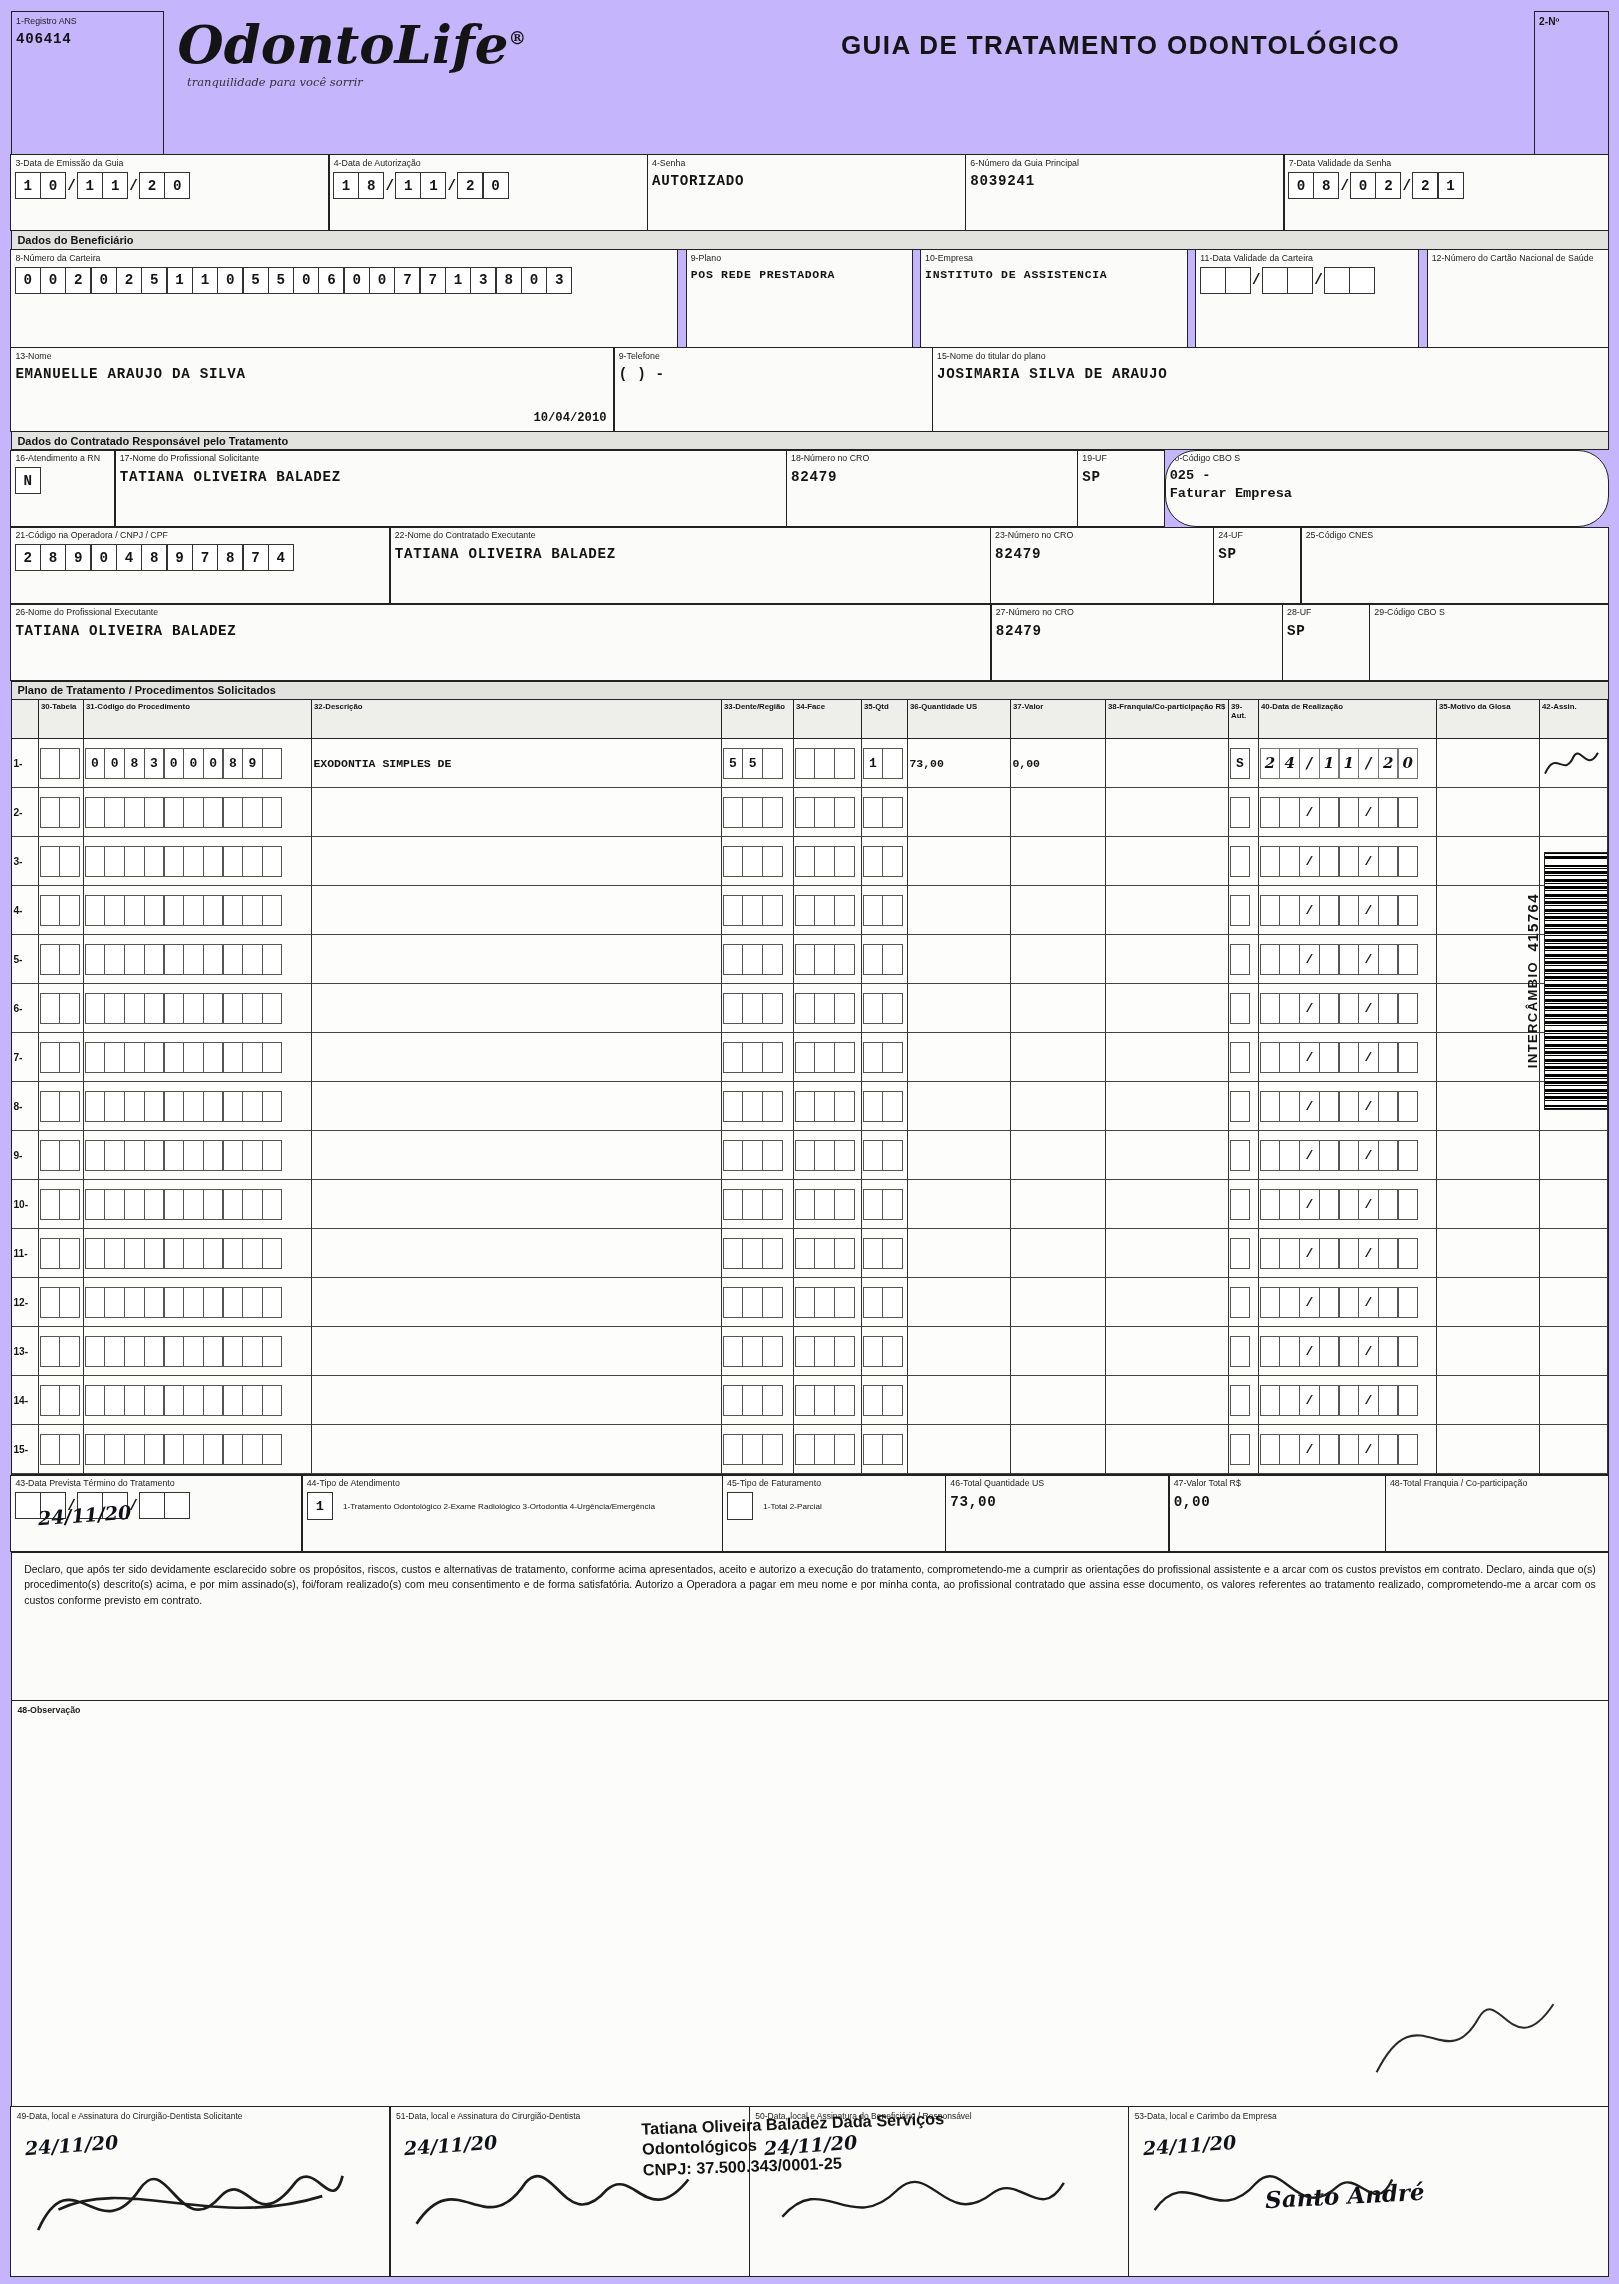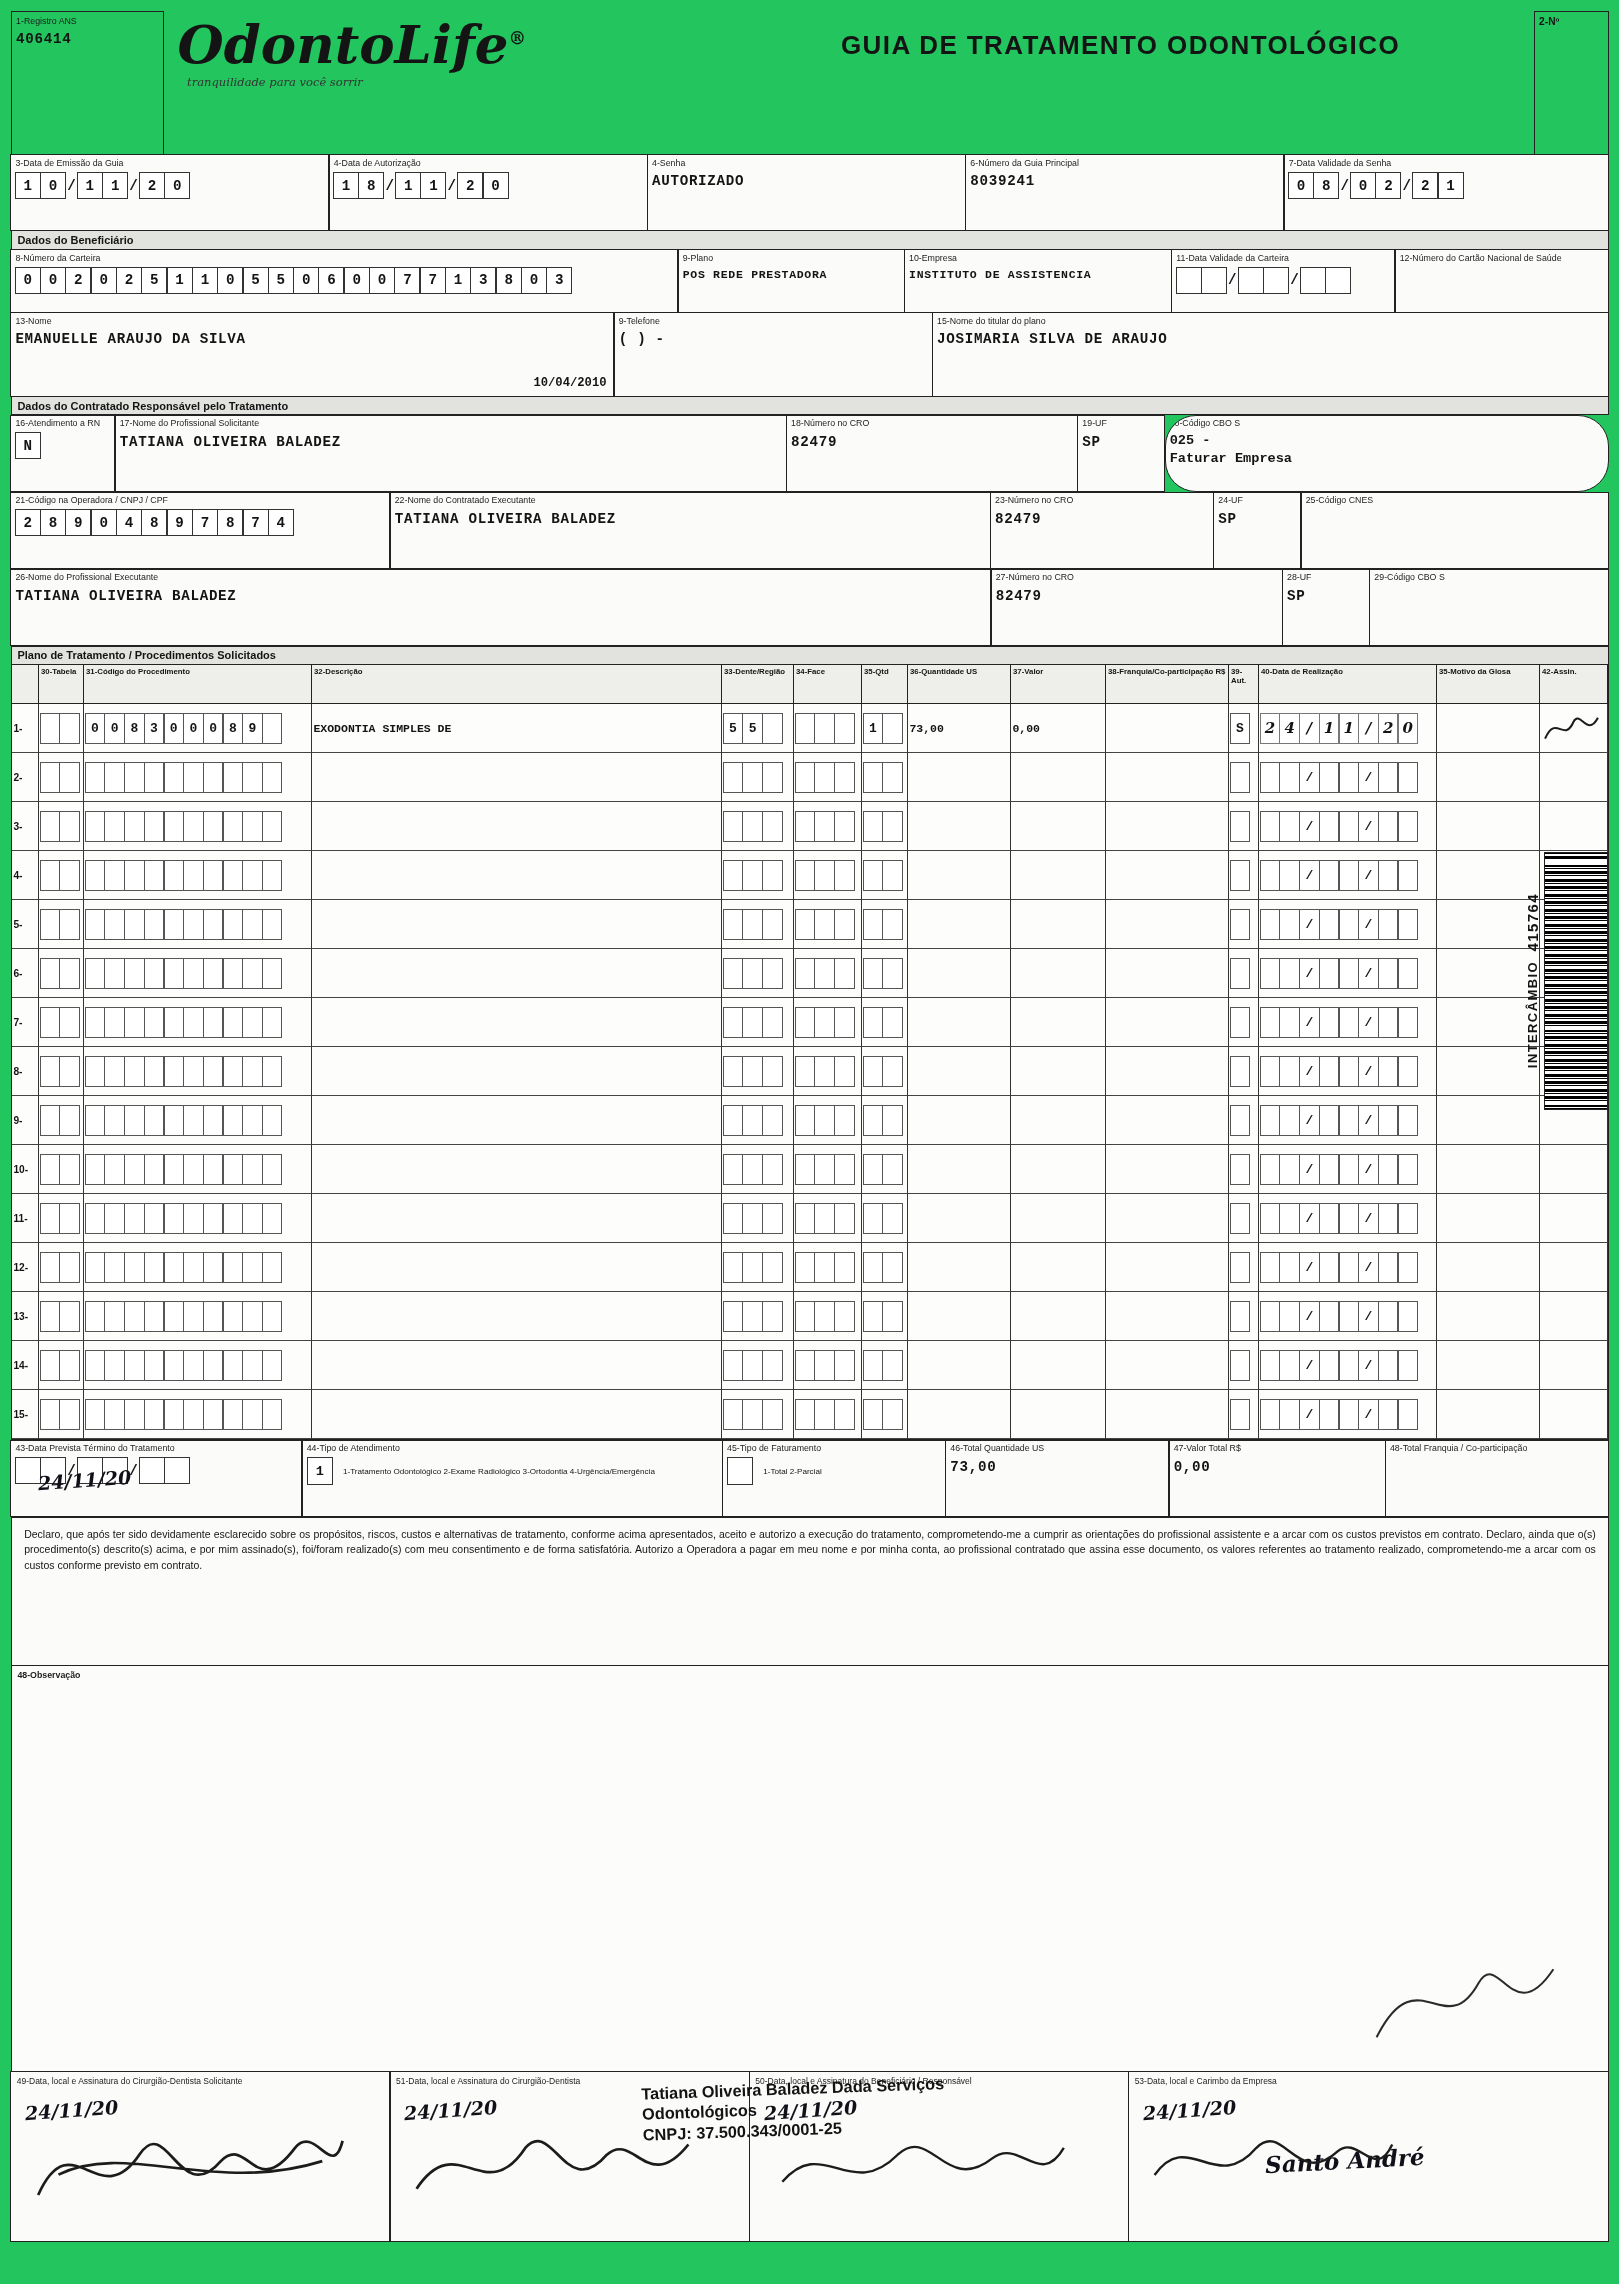--- a/index.html
+++ b/index.html
@@ -1,16 +1,16 @@
 <!DOCTYPE html>
 <html style="font-size:11px"><head>
 <meta charset="utf-8">
 <style>
   html,body{margin:0;padding:0;background:#8a8a88;}
-  .page{position:relative;width:1620px;height:2284px;background:#22c55e;box-sizing:border-box;
+  .page{position:relative;width:1620px;height:2284px;background:#c4b5fd;box-sizing:border-box;
         padding:11px;font-family:"Liberation Sans",sans-serif;color:#141414;overflow:hidden;}
   
   .band{display:flex;width:100%;}
   .fld{position:relative;border:0.7px solid #222;box-sizing:border-box;padding:2.7px 4.1px;margin:-0.7px 0 0 -0.7px;background:#fbfbf9;overflow:hidden;}
   .lbl{font-size:8.8px;color:#1c1c1c;white-space:nowrap;}
   .val{font-family:"Liberation Mono",monospace;font-weight:bold;font-size:14.2px;margin-top:5.4px;letter-spacing:0.7px;}
   .val.small{font-size:11.5px;}
   .sect{border:0.7px solid #222;margin:-0.7px 0 0 0;background:#e2e2de;font-weight:bold;font-size:11px;
         padding:2.7px 5.4px;box-sizing:border-box;}
   
@@ -143,21 +143,21 @@
           <div class="cell">2</div>
           <div class="cell sep">/</div>
           <div class="cell">2</div>
           <div class="cell">1</div>
         </div>
     </div>
   </div>
 
   <div class="sect">Dados do Beneficiário</div>
 
-  <div class="band" style="height:63px;">
+  <div class="band" style="height:98px;gap:8px;">
     <div class="fld" style="width:668px;">
       <div class="lbl">8-Número da Carteira</div>
       <div class="cells">
           <div class="cell">0</div>
           <div class="cell">0</div>
           <div class="cell">2</div>
           <div class="cell">0</div>
           <div class="cell">2</div>
           <div class="cell">5</div>
           <div class="cell">1</div>

